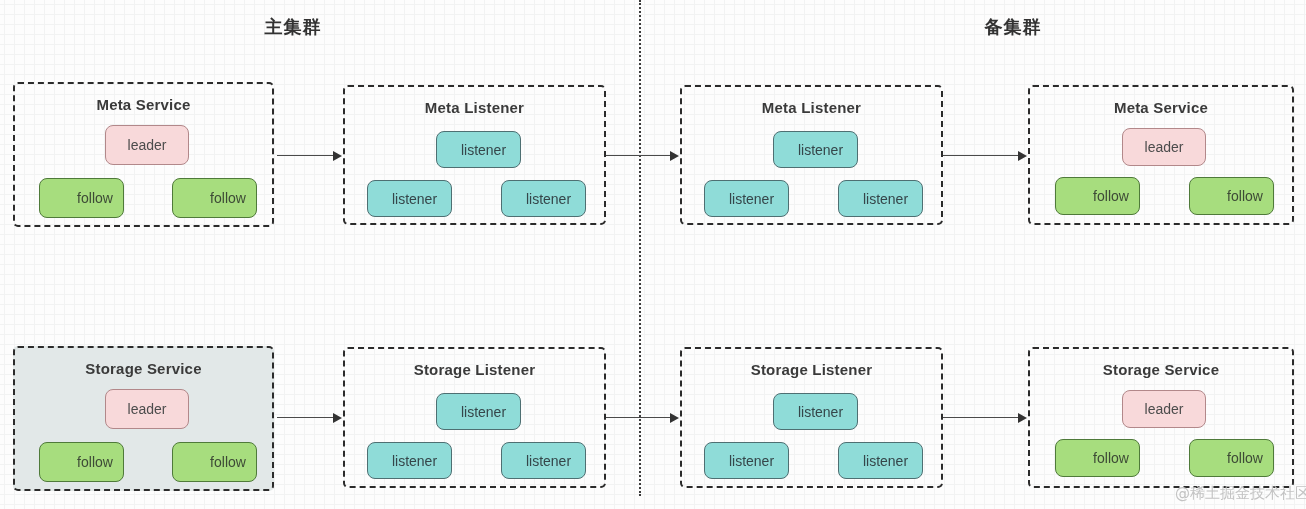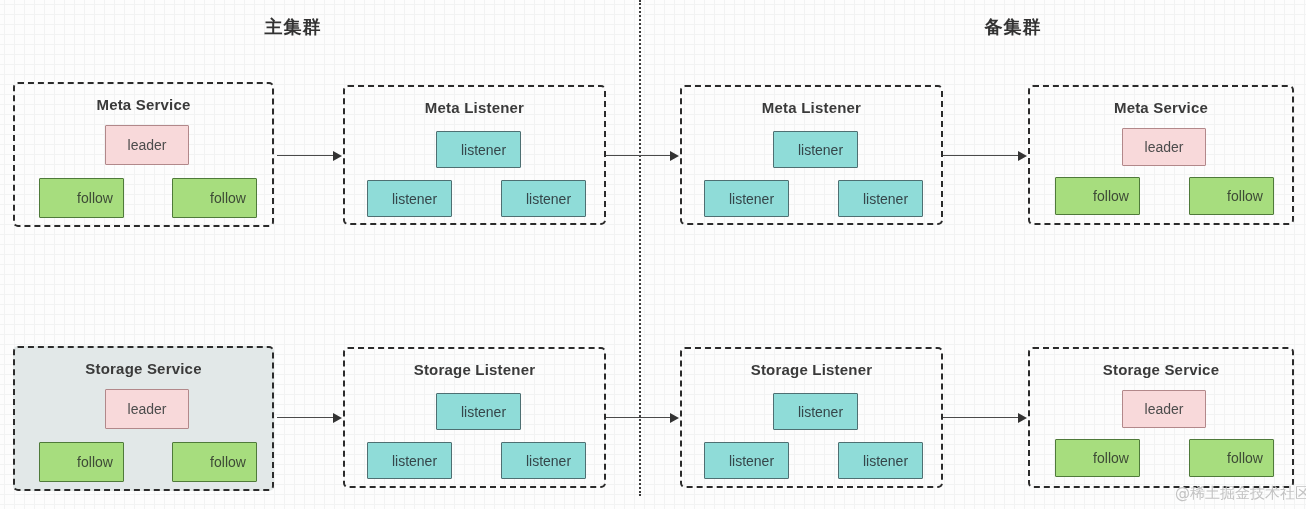--- a/index.html
+++ b/index.html
@@ -67,21 +67,21 @@
   
   .node {
     position: absolute;
     box-sizing: border-box;
     display: flex;
     align-items: center;
     justify-content: center;
     font-size: 14px;
     border-width: 1.5px;
     border-style: solid;
-    border-radius: 1px;
+    border-radius: 8px;
     white-space: nowrap;
   }
   .node.leader {
     background: #f8d9da;
     border-color: #b2888a;
     color: #4c4c4c;
   }
   .node.follow {
     background: #a7dd7e;
     border-color: #4f7a3a;

